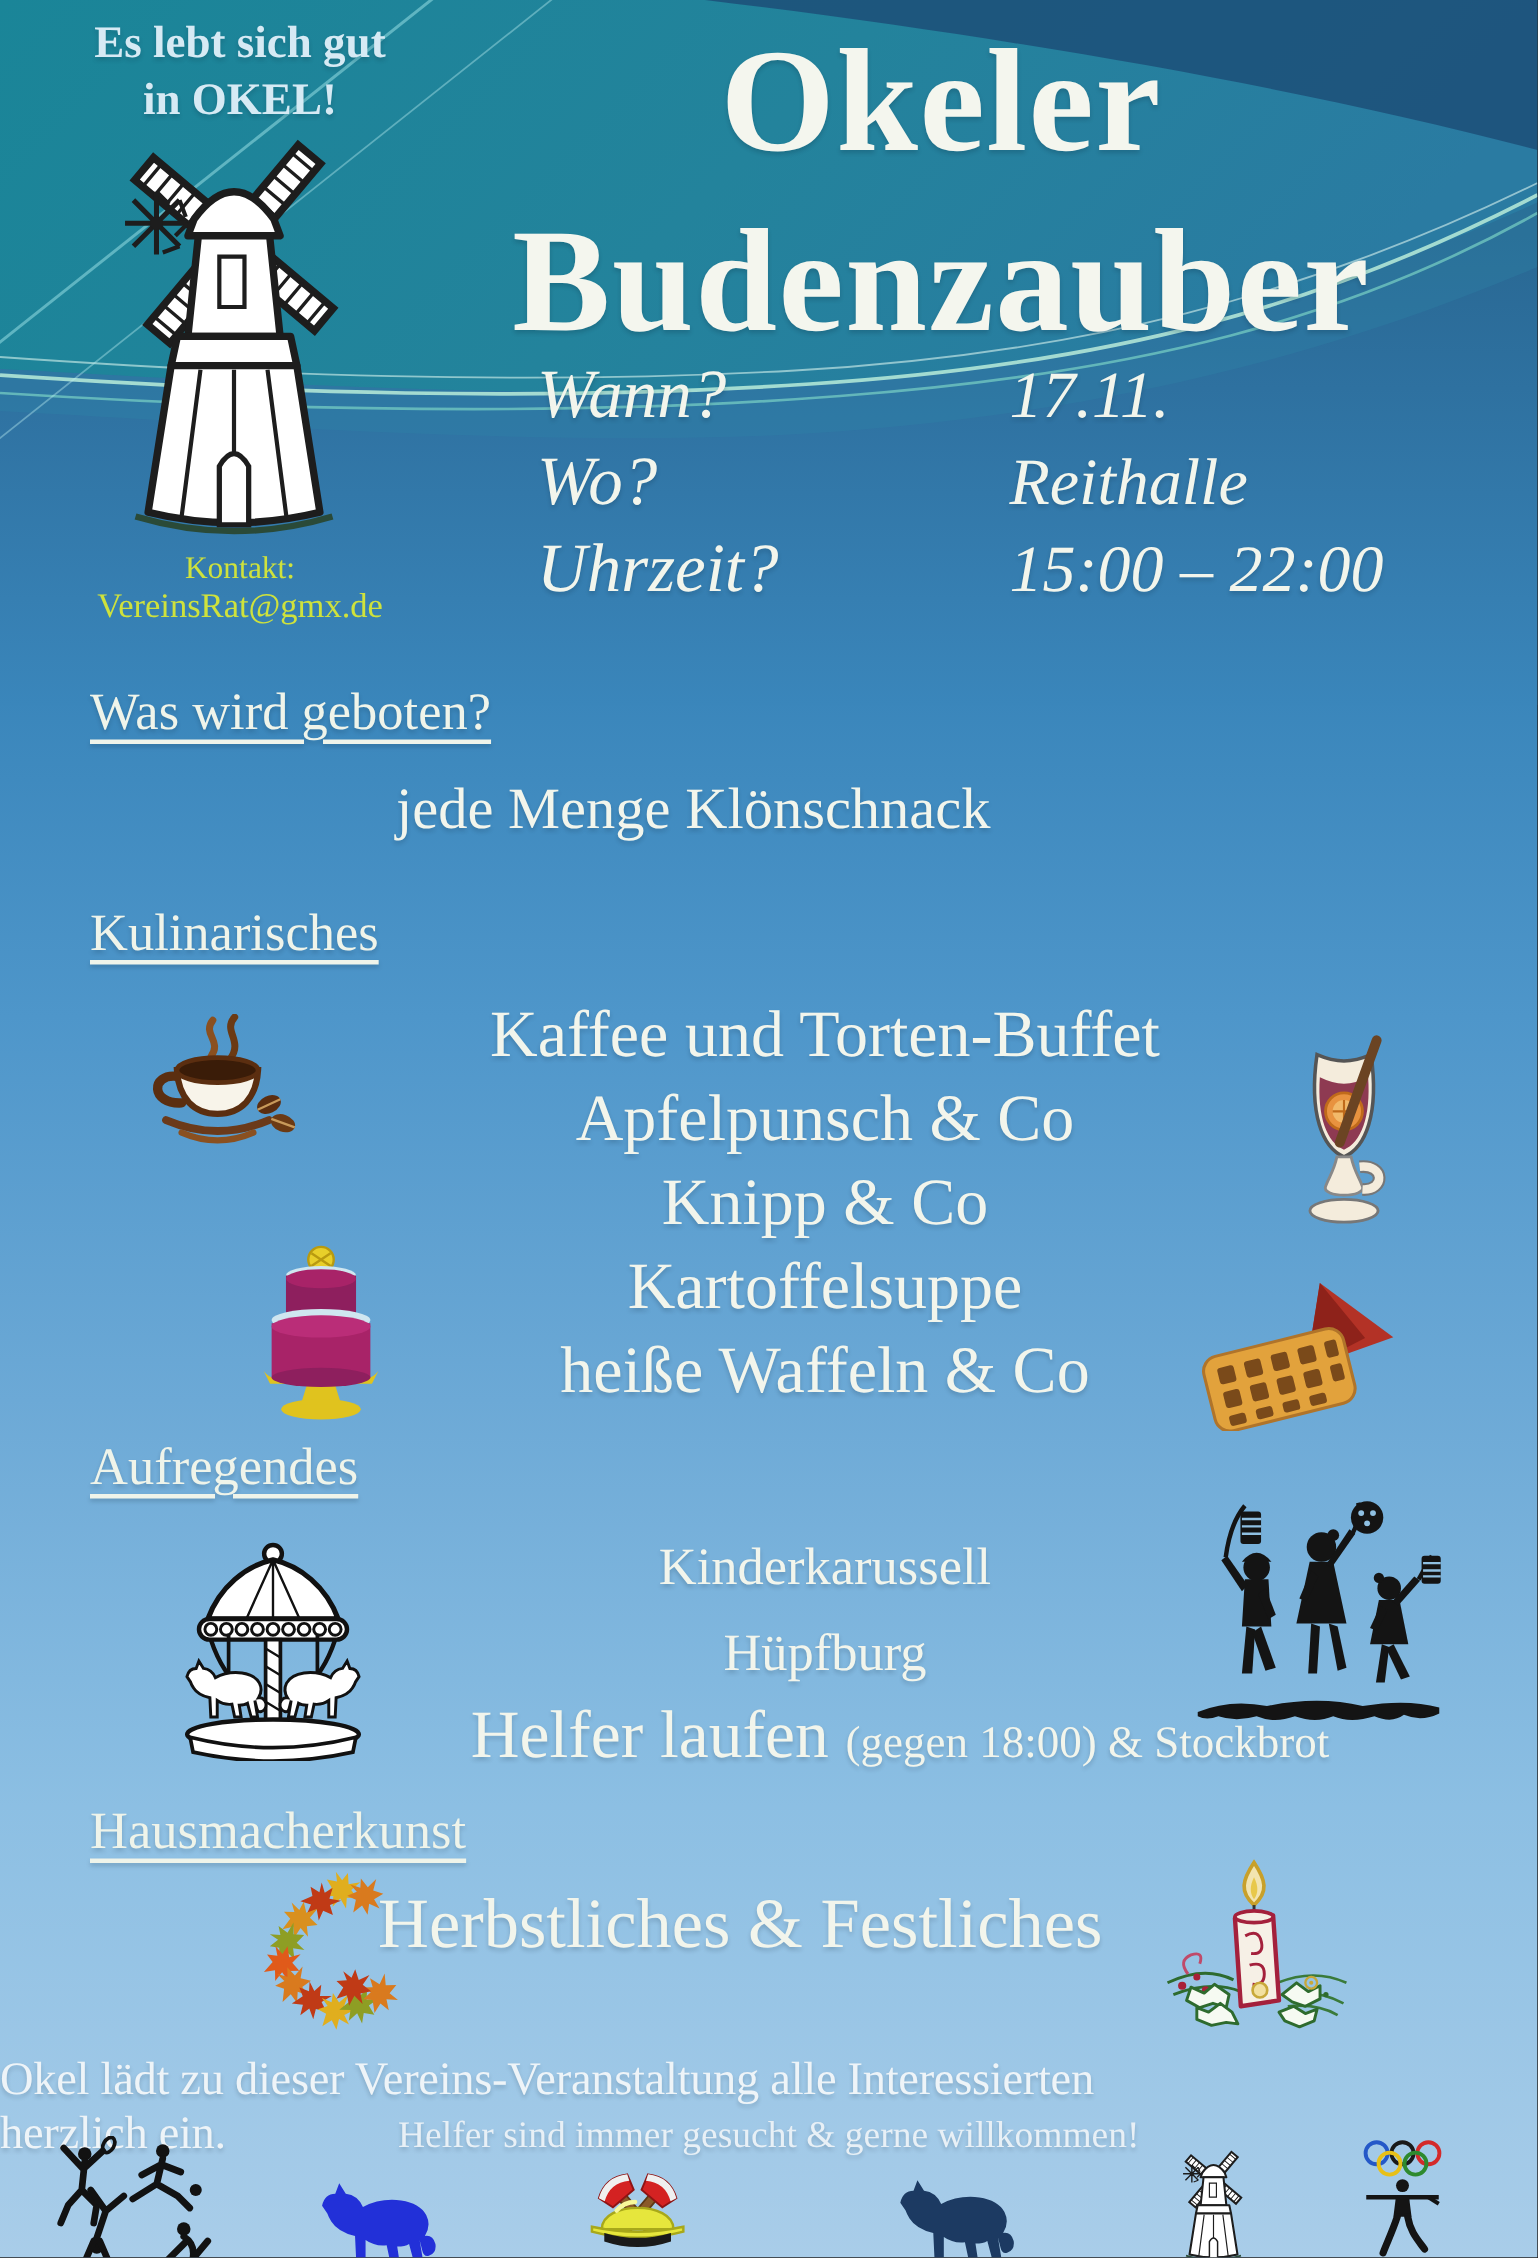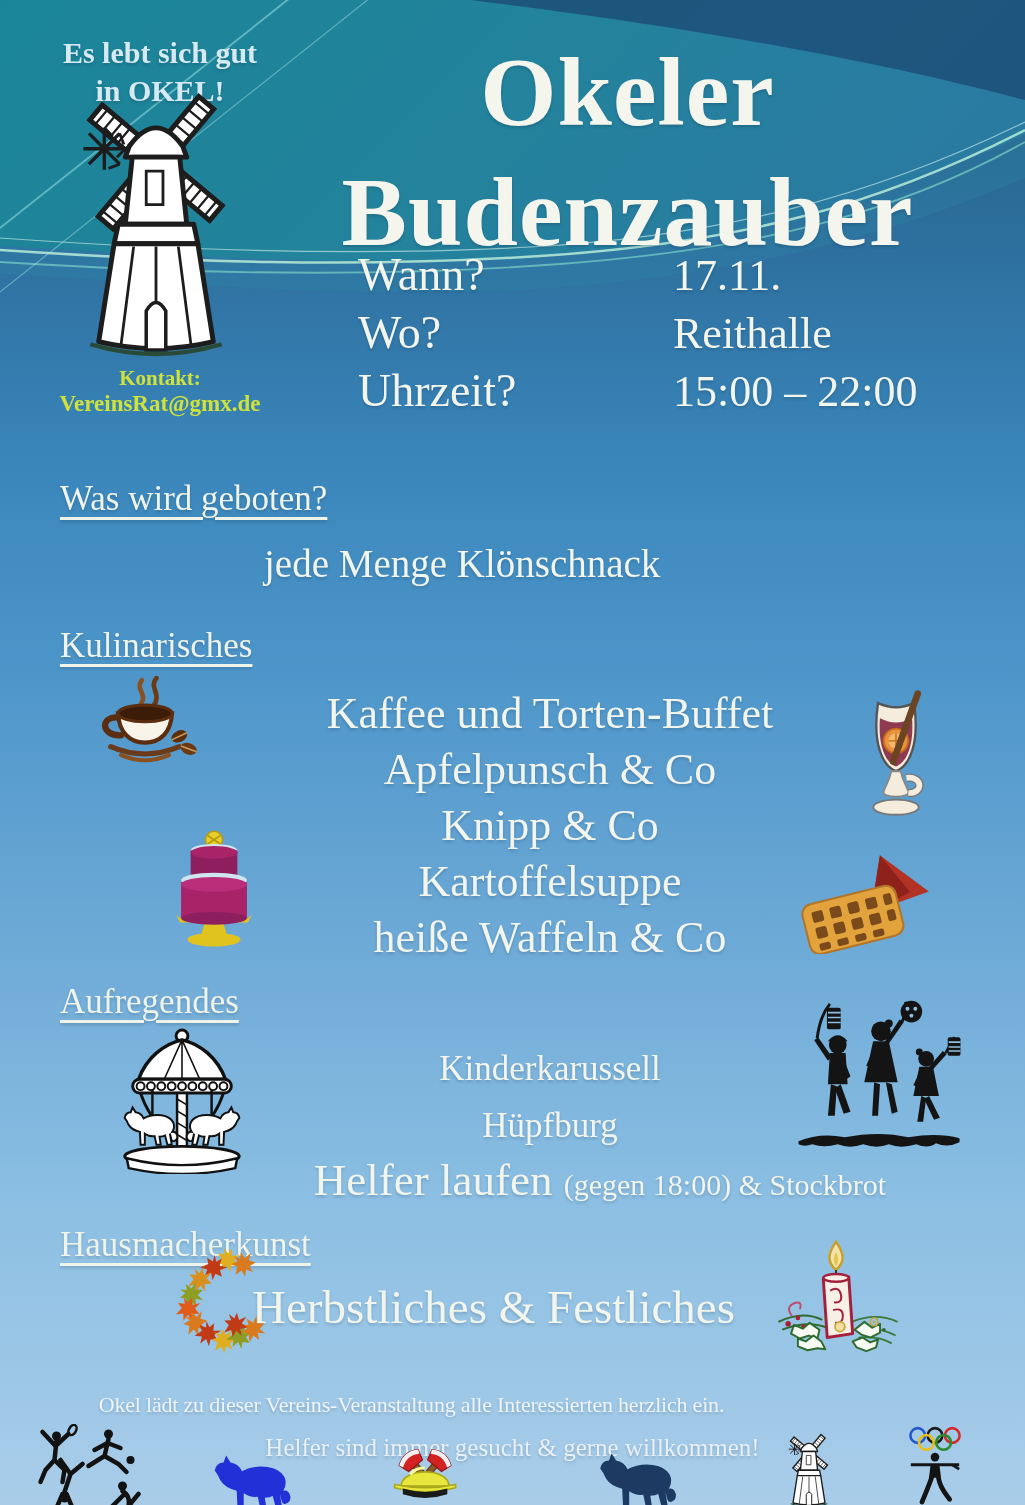--- a/index.html
+++ b/index.html
@@ -5,43 +5,43 @@
   html,body{margin:0;padding:0;background:#222;}
   .poster{
     position:relative;width:1025px;height:1505px;overflow:hidden;margin:0 auto;
     font-family:"Liberation Serif","DejaVu Serif",serif;
     color:#f2f5ec;
     background:linear-gradient(to bottom,
       #215a7f 0%, #3a86bb 31%, #4e96ca 45%, #6ca9d6 62%, #8cbfe3 80%, #a9cde9 100%);
   }
   .abs{position:absolute;}
   .topwave{position:absolute;left:0;top:0;width:1025px;height:470px;}
-  .txt{text-shadow:0 2px 3px rgba(0,20,40,.18);margin-top:24px;}
+  .txt{text-shadow:0 2px 3px rgba(0,20,40,.18);}
   .tagline{left:28px;top:10px;width:264px;text-align:center;font-size:30px;line-height:38px;font-weight:bold;color:#d6eaf4;}
   .logo{left:68px;top:82px;width:176px;height:290px;}
-  .contact{left:20px;top:366px;width:280px;text-align:center;color:#cfe23c;font-weight:bold;}
+  .contact{left:20px;top:366px;width:280px;text-align:center;color:#cfe23c;font-weight:normal;}
   .contact .c1{font-size:21px;line-height:24px;}
   .contact .c2{font-size:23px;line-height:27px;text-align:center;}
   .title{left:230px;top:8px;width:795px;text-align:center;font-weight:bold;font-size:98px;line-height:120px;letter-spacing:1px;color:#f4f6ee;}
-  .details{left:358px;top:224px;width:640px;}
+  .details{left:358px;top:236px;width:640px;font-style:italic;}
   .drow{display:flex;height:58px;align-items:baseline;}
   .dlabel{width:315px;font-size:46px;}
   .dvalue{font-size:44px;}
   .heading{font-size:35px;text-decoration:underline;text-decoration-thickness:3px;text-underline-offset:7px;color:#eff4ea;}
   .h-intro{left:60px;top:455px;}
   .introsub{left:264px;top:517px;font-size:39px;}
   .h-kulin{left:60px;top:602px;}
   .kulinitems{left:240px;top:662px;width:620px;text-align:center;font-size:44px;line-height:56px;}
   .h-aufreg{left:60px;top:958px;}
   .aufregitems{left:270px;top:1016px;width:560px;text-align:center;font-size:35px;line-height:57px;}
   .lanternline{left:150px;top:1130px;width:900px;text-align:center;font-size:45px;}
   .lanternline .note{font-size:30px;}
   .h-haus{left:60px;top:1201px;}
   .hausitem{left:252px;top:1256px;font-size:47px;}
-  .f-invite{left:0;top:1368px;width:823px;text-align:center;font-size:22px;letter-spacing:-0.2px;color:#eef4f8;}
+  .f-invite{left:0;top:1368px;width:823px;text-align:left;font-size:31px;letter-spacing:-0.2px;color:#eef4f8;}
   .f-helpers{left:0;top:1410px;width:1025px;text-align:center;font-size:25px;color:#e8f0f6;}
   svg{display:block;}
 </style>
 </head>
 <body>
 
 <div class="poster">
 
   <svg class="topwave" viewBox="0 0 1025 470" preserveAspectRatio="none">
     <defs>

